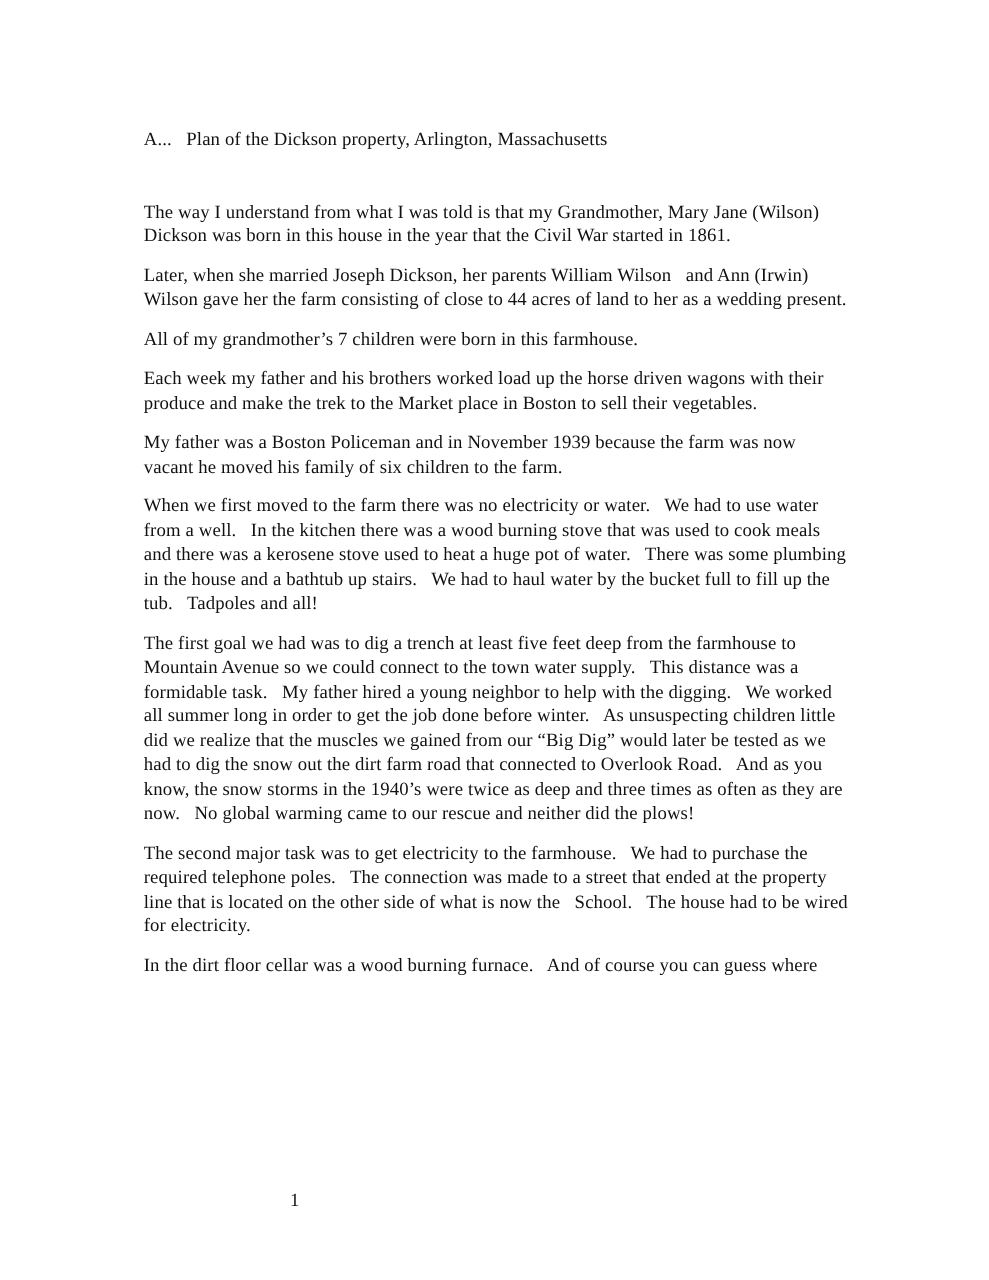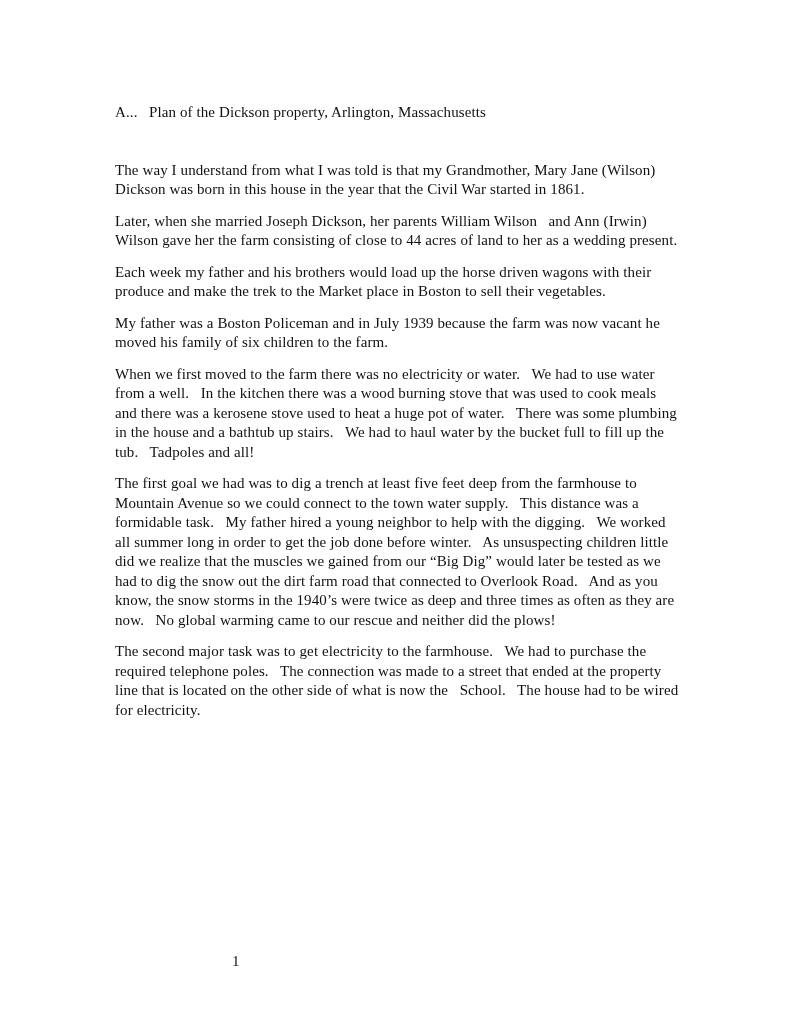--- a/index.html
+++ b/index.html
@@ -52,20 +52,22 @@
   }
 </style>
 </head>
 <body>
 
 <div class="scan-page">
   <div class="text-block">
     <div class="doc-title">A...   Plan of the Dickson property, Arlington, Massachusetts</div>
     <p class="doc-para">The way I understand from what I was told is that my Grandmother, Mary Jane (Wilson) Dickson was born in this house in the year that the Civil War started in 1861.</p>
     <p class="doc-para">Later, when she married Joseph Dickson, her parents William Wilson   and Ann (Irwin) Wilson gave her the farm consisting of close to 44 acres of land to her as a wedding present.</p>
-    <p class="doc-para">Each week my father and his brothers would load up the horse driven wagons with their produce and make the trek to the Market place in Boston to sell their vegetables.</p>
-    <p class="doc-para">My father was a Boston Policeman and in July 1939 because the farm was now vacant he moved his family of six children to the farm.</p>
+    <p class="doc-para">All of my grandmother’s 7 children were born in this farmhouse.</p>
+    <p class="doc-para">Each week my father and his brothers worked load up the horse driven wagons with their produce and make the trek to the Market place in Boston to sell their vegetables.</p>
+    <p class="doc-para">My father was a Boston Policeman and in November 1939 because the farm was now vacant he moved his family of six children to the farm.</p>
     <p class="doc-para">When we first moved to the farm there was no electricity or water.   We had to use water from a well.   In the kitchen there was a wood burning stove that was used to cook meals and there was a kerosene stove used to heat a huge pot of water.   There was some plumbing in the house and a bathtub up stairs.   We had to haul water by the bucket full to fill up the tub.   Tadpoles and all!</p>
     <p class="doc-para">The first goal we had was to dig a trench at least five feet deep from the farmhouse to Mountain Avenue so we could connect to the town water supply.   This distance was a formidable task.   My father hired a young neighbor to help with the digging.   We worked all summer long in order to get the job done before winter.   As unsuspecting children little did we realize that the muscles we gained from our “Big Dig” would later be tested as we had to dig the snow out the dirt farm road that connected to Overlook Road.   And as you know, the snow storms in the 1940’s were twice as deep and three times as often as they are now.   No global warming came to our rescue and neither did the plows!</p>
     <p class="doc-para">The second major task was to get electricity to the farmhouse.   We had to purchase the required telephone poles.   The connection was made to a street that ended at the property line that is located on the other side of what is now the   School.   The house had to be wired for electricity.</p>
+    <p class="doc-para">In the dirt floor cellar was a wood burning furnace.   And of course you can guess where</p>
   </div>
   <div class="page-number">1</div>
 </div>
 
 </body></html>

